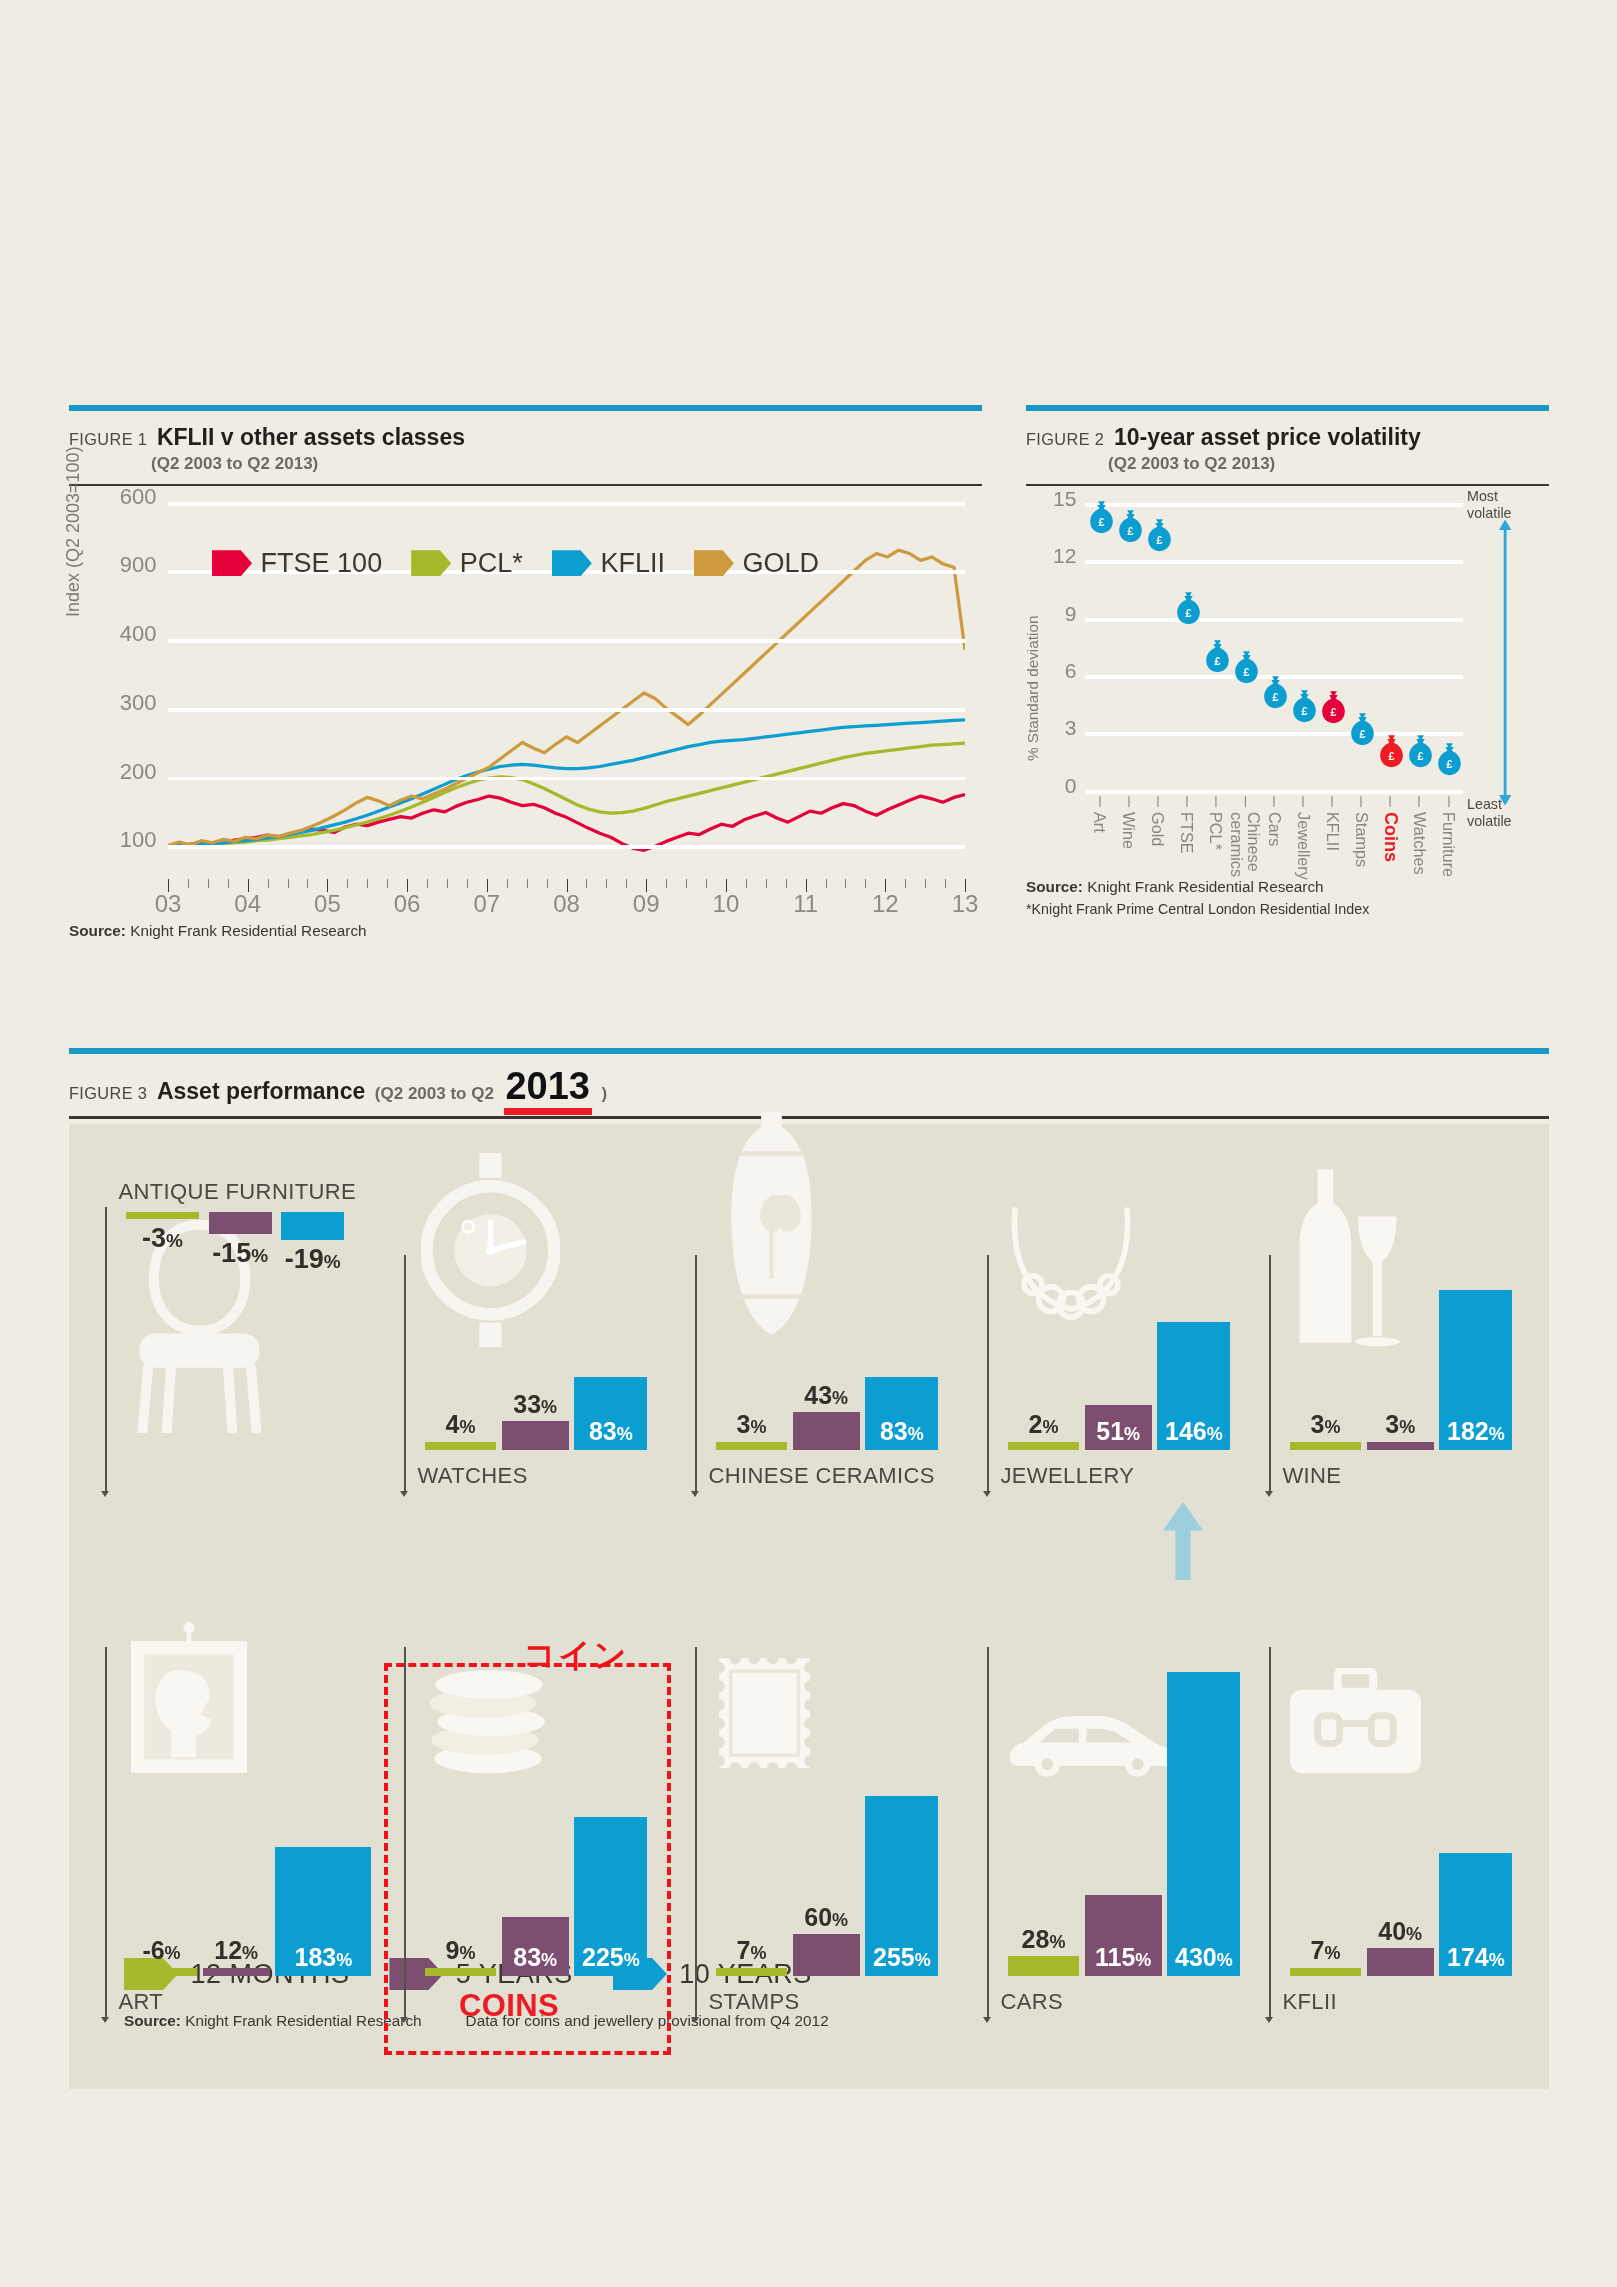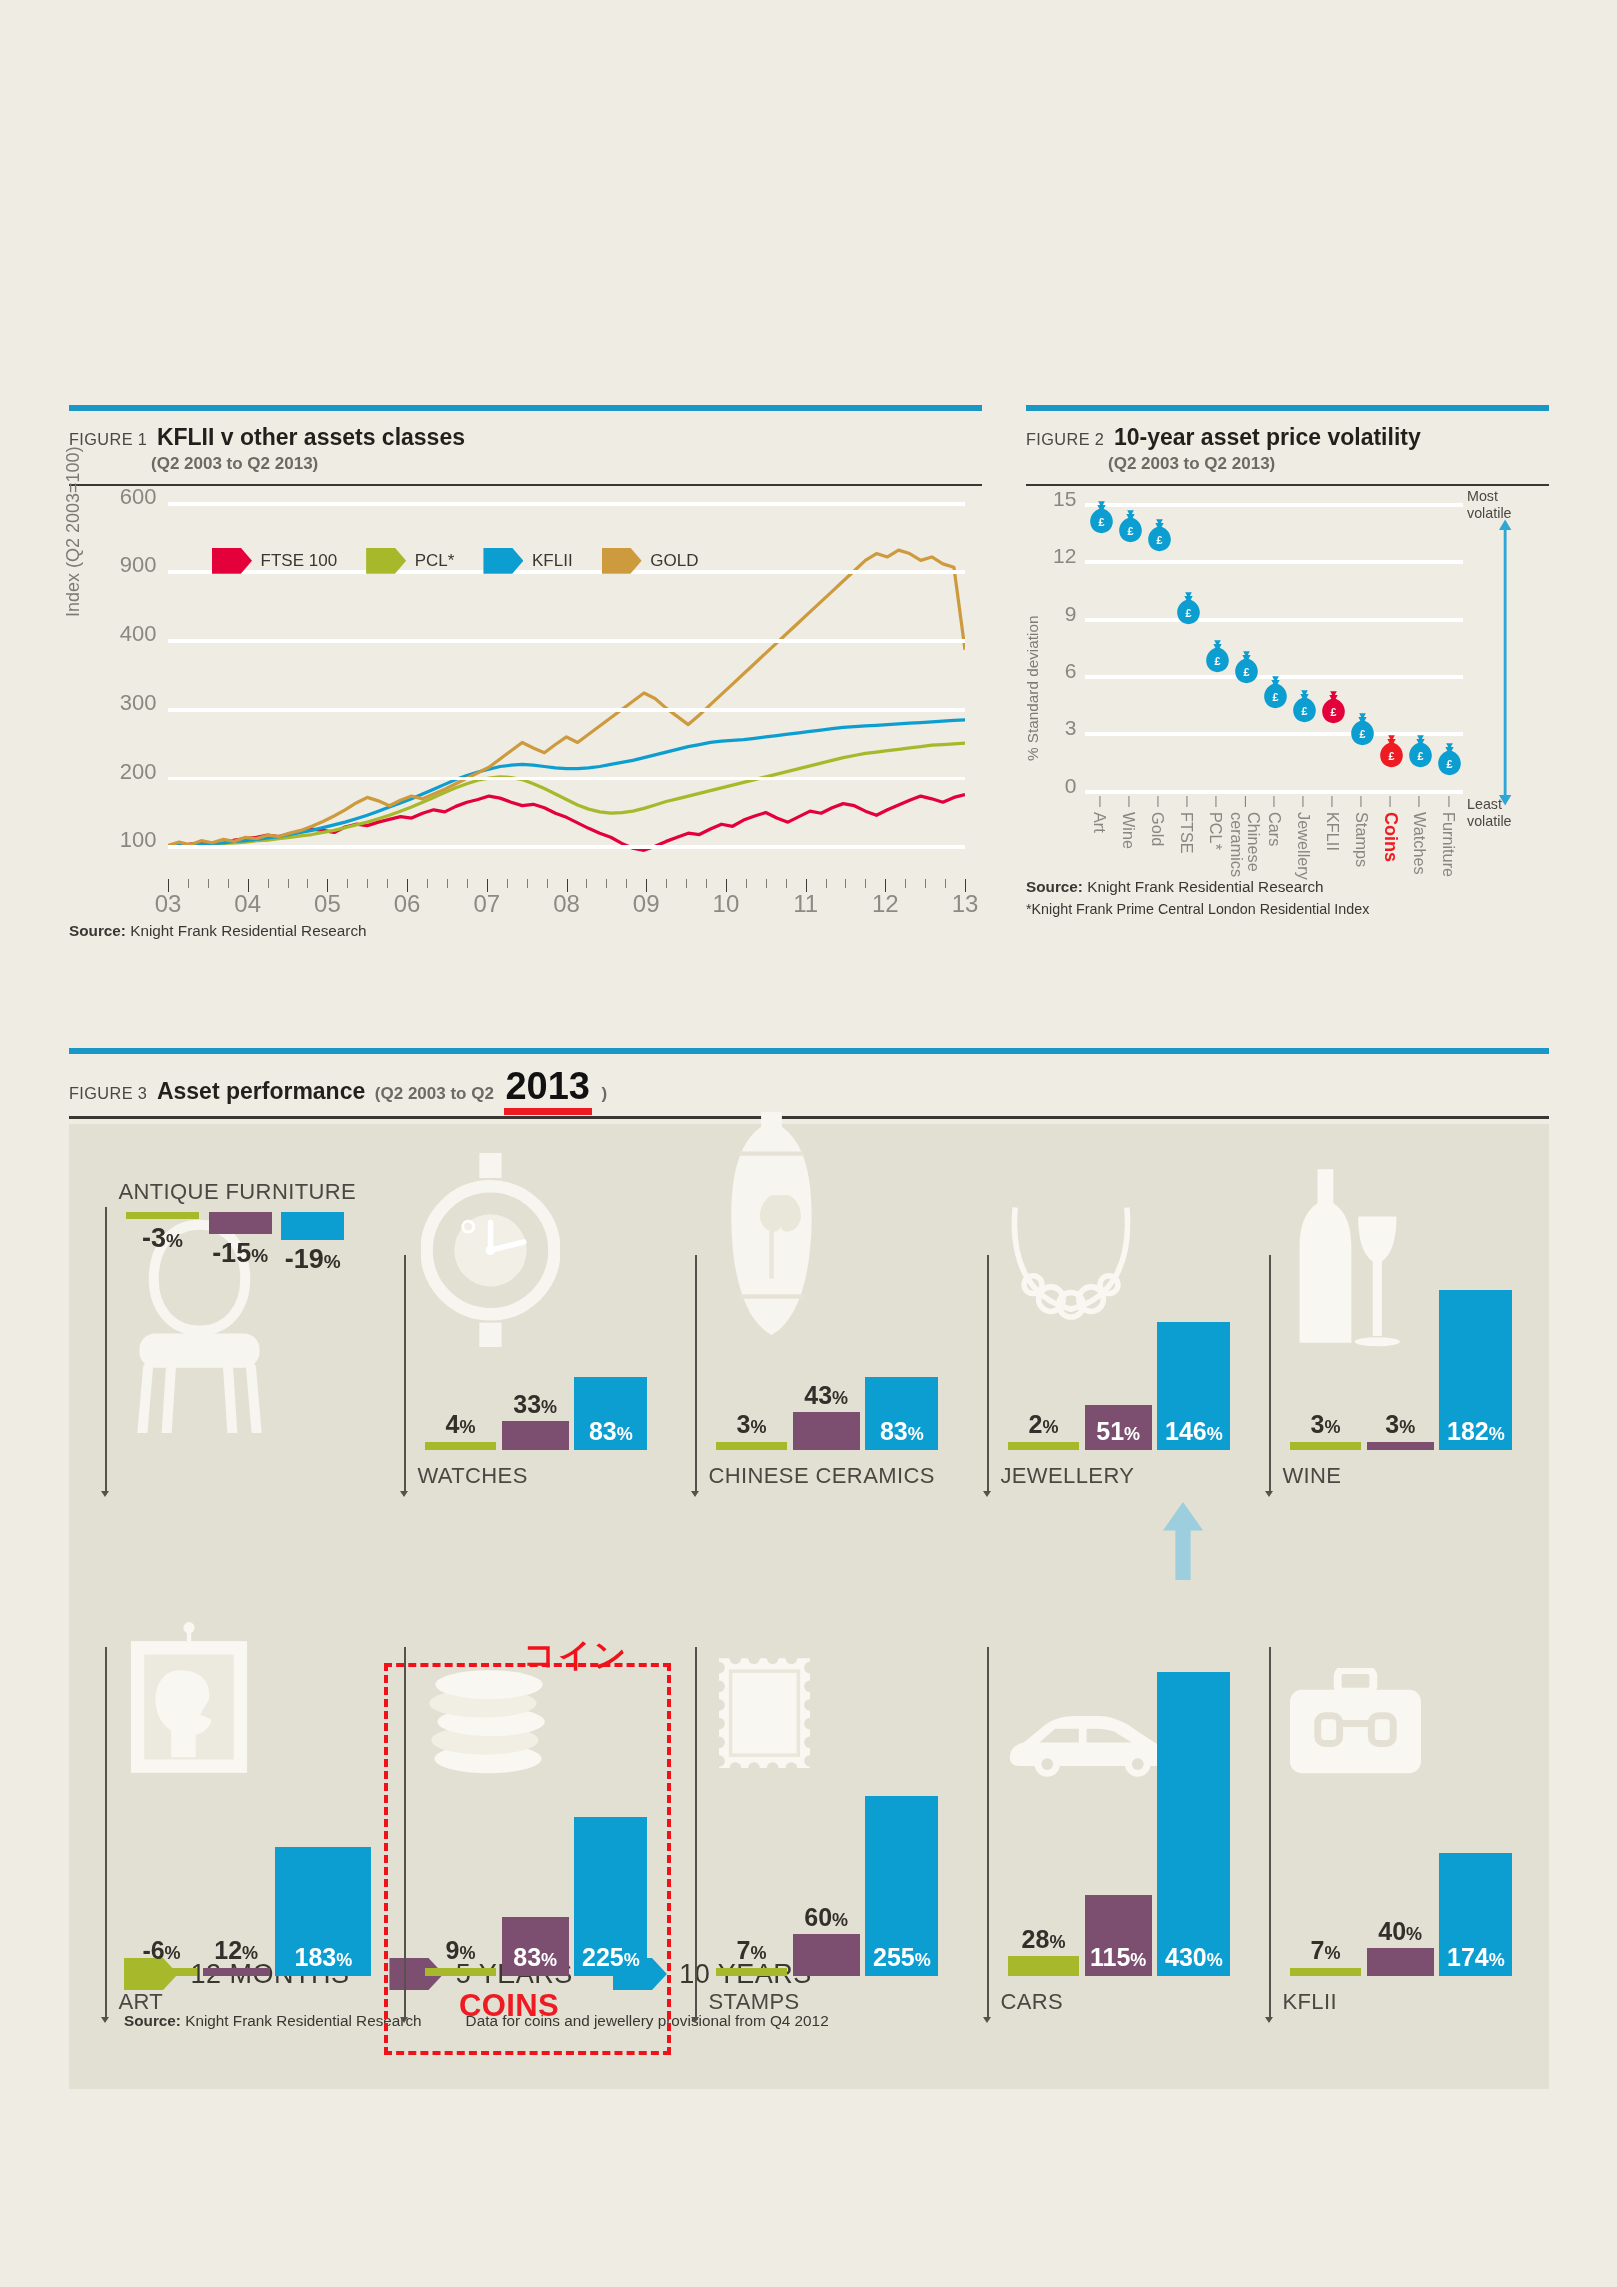--- a/index.html
+++ b/index.html
@@ -39,21 +39,21 @@
   .gridarea { position: absolute; left: 99px; top: 0; right: 17px; bottom: 40px; }
   .gline { position: absolute; left: 0; right: 0; height: 3.8px; background: #ffffff; }
   .ytick { position: absolute; right: 100%; margin-right: 11.5px; font-size: 22px; color: #8a8780; transform: translateY(-68%); }
   .xaxis { position: absolute; left: 99px; right: 17px; bottom: 32.5px; height: 1px; }
   .xtickmark { position: absolute; top: 0; width: 1px; height: 8.6px; background: #807d77; }
   .xtickmark.major { height: 12.4px; background: #3d3a35; }
   .xlabel { position: absolute; bottom: -3.8px; font-size: 24px; color: #8d8a83; transform: translateX(-50%); }
   .legend1 { position: absolute; left: 143px; top: 46px; display: flex; align-items: center; gap: 29px; }
   .lgitem { display: flex; align-items: center; gap: 8.6px; }
   .chev { width: 40px; height: 26px; clip-path: polygon(0 0, 72% 0, 100% 50%, 72% 100%, 0 100%); }
-  .lgtxt { font-size: 17px; color: #3a3631; text-align: right; }
+  .lgtxt { font-size: 27px; color: #3a3631; text-align: right; }
 
   
   #fig2 { position: absolute; left: 1026px; top: 405px; width: 523px; }
   #fig2 .head { padding: 13.4px 0 9.6px 0; }
   #f2plot { position: relative; height: 287px; margin-top: 17px; margin-left: 59px; margin-right: 86px; }
   .f2ylab { position: absolute; left: -61px; top: 258px; transform: rotate(-90deg); transform-origin: left top; font-size: 15.3px; color: #7d7a74; white-space: nowrap; }
   .f2grid { position: absolute; left: 0; right: 0; height: 3.8px; background: #fff; }
   .f2ytick { position: absolute; right: 100%; margin-right: 8.6px; font-size: 21px; color: #8a8780; transform: translateY(-68%); }
   .bag { position: absolute; width: 26px; transform: translate(-50%, -50%); }
   .f2cats { position: absolute; left: 0; right: 0; top: 293px; height: 134px; }
@@ -687,21 +687,21 @@
               <circle cx="44" cy="56" r="13" fill="#f9f7f1"></circle>
               <circle cx="44" cy="56" r="6" fill="#e2e0d3"></circle>
               <circle cx="136" cy="56" r="13" fill="#f9f7f1"></circle>
               <circle cx="136" cy="56" r="6" fill="#e2e0d3"></circle>
             </svg></div>
           <div class="bars">
             <div class="barwrap" style="width: 71px;">
               <div class="bar" style="background: rgb(167, 185, 43); height: 20px;"></div>
               <div class="vlabel above">28<span class="pc">%</span></div>
             </div>
-            <div class="barwrap" style="width: 67px;">
+            <div class="barwrap" style="width: 77px;">
               <div class="bar" style="background: rgb(124, 79, 113); height: 81px;"></div>
               <div class="vlabel inside">115<span class="pc">%</span></div>
             </div>
             <div class="barwrap" style="width: 73px;">
               <div class="bar" style="background: rgb(12, 158, 209); height: 304px;"></div>
               <div class="vlabel inside">430<span class="pc">%</span></div>
             </div>
           </div>
           <div class="gname">CARS</div>
         </div>

